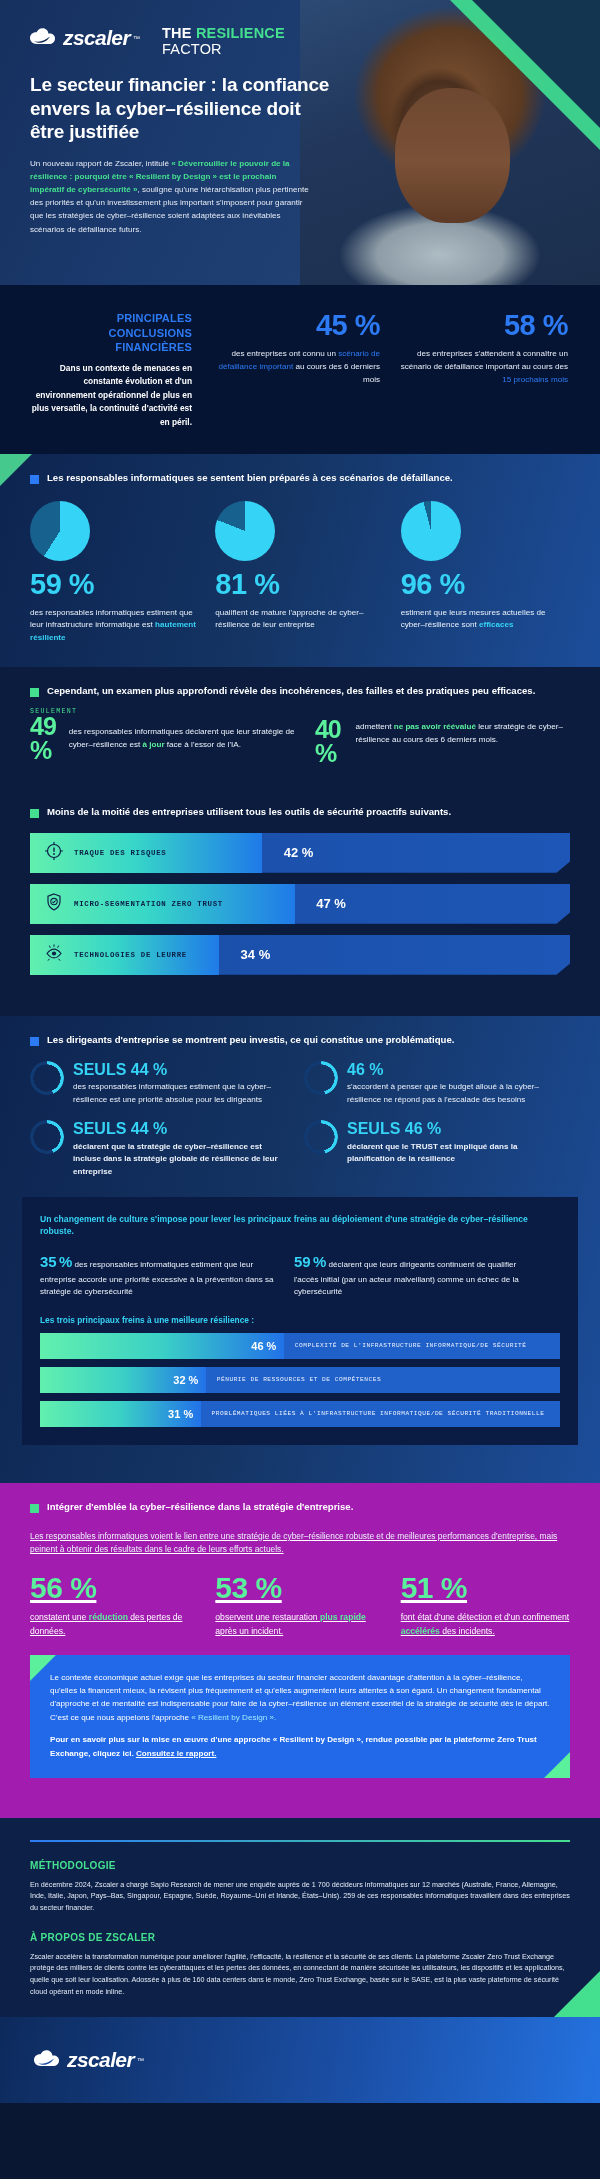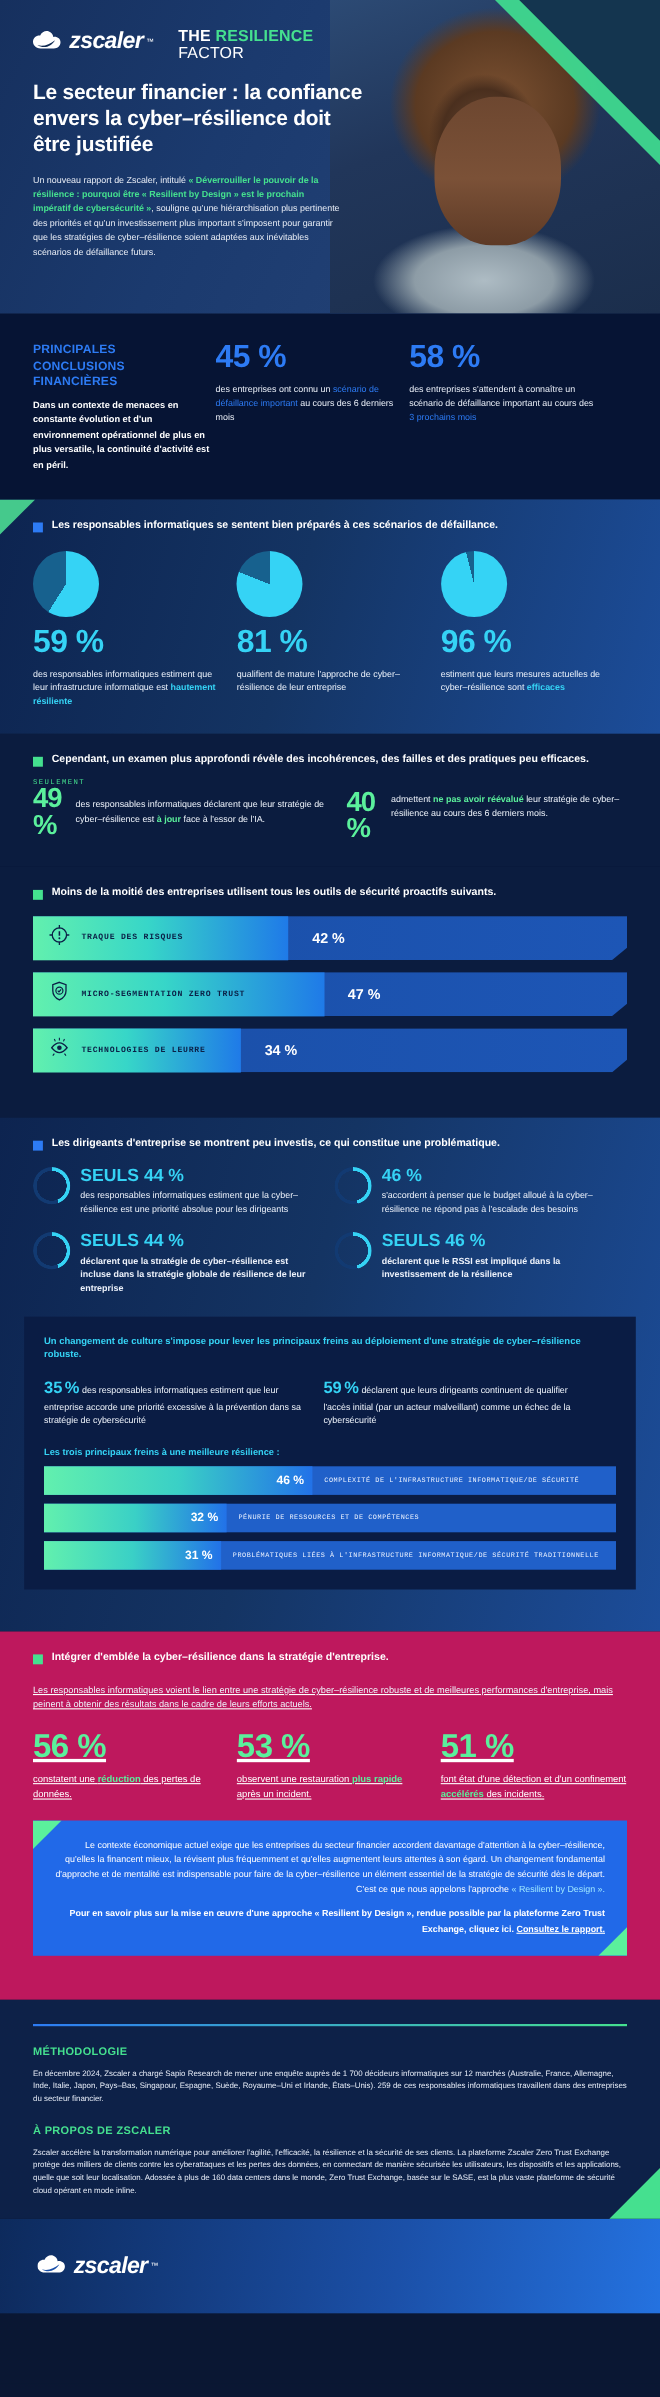--- a/index.html
+++ b/index.html
@@ -36,21 +36,21 @@
   .zs-tm { font-size:7px; vertical-align:super; color:#fff; }
   .rf { line-height:1.08; }
   .rf-l1 { font-size:14.5px; font-weight:bold; letter-spacing:.2px; }
   .rf-l2 { font-size:14.5px; font-weight:normal; letter-spacing:.2px; }
   .grn { color:#45e08f; }
   .hero-title { margin-top:16px; font-size:19px; font-weight:bold; line-height:1.24; letter-spacing:-.2px; width:300px;}
   .hero-body { margin-top:13px; font-size:8.1px; line-height:1.62; width:282px; color:#e7ecf5; }
   .hero-body b { color:#45e08f; }
 
   
-  .keys { background:#061434; padding:26px 30px 24px; display:flex; gap:4px; }
+  .keys { background:#061434; padding:26px 30px 24px; display:flex; gap:16px;text-align:right; }
   .keys-col1 { width:162px; }
   .keys-h { color:#2d7bf4; font-size:11px; font-weight:bold; line-height:1.32; letter-spacing:.2px; }
   .keys-p { margin-top:7px; font-size:8.4px; font-weight:bold; line-height:1.62; color:#fff; }
   .keys-col { width:172px; }
   .bignum-blue { font-size:29px; font-weight:bold; color:#2d7bf4; letter-spacing:-.5px; line-height:1; }
   .keys-txt { margin-top:8px; font-size:8.1px; line-height:1.6; color:#e9eef7; }
   .keys-txt .hl { color:#2d7bf4; }
 
   
   .band { position:relative; background:linear-gradient(105deg,#0d2450 0%,#143463 45%,#1c4d9a 100%); overflow:hidden; }
@@ -112,21 +112,21 @@
 
   
   .integ { padding:16px 30px 0;text-decoration:underline; }
   .integ-p { font-size:8.4px; line-height:1.62; color:#eef3fb; }
   .three { display:flex; gap:16px; margin-top:16px;}
   .three .c { width:172px;}
   .three .n { font-size:30px; font-weight:bold; color:#5bf09c; letter-spacing:-.5px; line-height:1;}
   .three .t { margin-top:8px; font-size:8.6px; line-height:1.6; color:#fff;}
   .three .t b { color:#5bf09c;}
 
-  .cta { position:relative; margin:16px 30px 0; background:#2169e8; padding:16px 20px 18px; overflow:hidden;text-align:right;}
+  .cta { position:relative; margin:16px 30px 0; background:#2169e8; padding:16px 20px 18px; overflow:hidden;}
   .cta .tl { position:absolute; left:0; top:0; width:0;height:0; border-top:26px solid #5bf09c; border-right:26px solid transparent;}
   .cta .br { position:absolute; right:0; bottom:0; width:0;height:0; border-bottom:26px solid #5bf09c; border-left:26px solid transparent;}
   .cta p { position:relative; z-index:2; font-size:8.1px; line-height:1.66; color:#fff;}
   .cta .rbd { color:#9fe8ff; }
   .cta p.second { margin-top:9px; font-weight:bold;}
   .cta a { color:#fff; text-decoration:underline; font-weight:bold;}
 
   
   .meth { padding:22px 30px 20px; background:#0d2148; position:relative;}
   .meth .hr { height:1.5px; background:linear-gradient(90deg,#2d7bf4,#45e08f); margin-bottom:18px;}
@@ -174,21 +174,21 @@
     <div class="keys-col1">
       <div class="keys-h">PRINCIPALES CONCLUSIONS FINANCIÈRES</div>
       <div class="keys-p">Dans un contexte de menaces en constante évolution et d'un environnement opérationnel de plus en plus versatile, la continuité d'activité est en péril.</div>
     </div>
     <div class="keys-col">
       <div class="bignum-blue">45 %</div>
       <div class="keys-txt"><span>des entreprises ont connu un </span><span class="hl">scénario de défaillance important</span><span> au cours des 6 derniers mois</span></div>
     </div>
     <div class="keys-col">
       <div class="bignum-blue">58 %</div>
-      <div class="keys-txt"><span>des entreprises s'attendent à connaître un scénario de défaillance important au cours des </span><span class="hl">3 prochains mois</span><span></span></div>
+      <div class="keys-txt"><span>des entreprises s'attendent à connaître un scénario de défaillance important au cours des </span><span class="hl">15 prochains mois</span><span></span></div>
     </div>
   </div>
 
   <div class="band">
     <div class="corner"></div>
     <div class="sec-title">
       <i class="sq blue"></i>
       <span>Les responsables informatiques se sentent bien préparés à ces scénarios de défaillance.</span>
     </div>
     <div class="pies">
@@ -311,21 +311,21 @@
         <div class="donut" style="background:conic-gradient(#35d3f5 0 44%, #123a72 44% 100%);-webkit-mask:radial-gradient(circle,transparent 56%,#000 57%);mask:radial-gradient(circle,transparent 56%,#000 57%)"></div>
         <div>
           <div class="ld-h"><span>SEULS </span><span>44 %</span></div>
           <div class="ld-p bold">déclarent que la stratégie de cyber–résilience est incluse dans la stratégie globale de résilience de leur entreprise</div>
         </div>
       </div>
       <div class="ld">
         <div class="donut" style="background:conic-gradient(#35d3f5 0 46%, #123a72 46% 100%);-webkit-mask:radial-gradient(circle,transparent 56%,#000 57%);mask:radial-gradient(circle,transparent 56%,#000 57%)"></div>
         <div>
           <div class="ld-h"><span>SEULS </span><span>46 %</span></div>
-          <div class="ld-p bold">déclarent que le RSSI est impliqué dans la investissement de la résilience</div>
+          <div class="ld-p bold">déclarent que le TRUST est impliqué dans la planification de la résilience</div>
         </div>
       </div>
     </div>
 
     <div class="culture">
       <div class="culture-h">Un changement de culture s'impose pour lever les principaux freins au déploiement d'une stratégie de cyber–résilience robuste.</div>
       <div class="cu-row">
         <div class="cu"><span class="n">35</span> <span class="n">%</span> <span>des responsables informatiques estiment que leur entreprise accorde une priorité excessive à la prévention dans sa stratégie de cybersécurité</span></div>
         <div class="cu"><span class="n">59</span> <span class="n">%</span> <span>déclarent que leurs dirigeants continuent de qualifier l'accès initial (par un acteur malveillant) comme un échec de la cybersécurité</span></div>
       </div>
@@ -345,21 +345,21 @@
       </div>
       <div class="frein">
         <div class="frein-fill" style="width:31%">
             <span>31 %</span>
           </div>
         <div class="frein-lbl" style="margin-left:33%">PROBLÉMATIQUES LIÉES À L'INFRASTRUCTURE INFORMATIQUE/DE SÉCURITÉ TRADITIONNELLE</div>
       </div>
     </div>
   </div>
 
-  <div class="dark2" style="background:#be185d">
+  <div class="dark2" style="background:#a21caf">
     <div class="sec-title">
       <i class="sq green"></i>
       <span>Intégrer d'emblée la cyber–résilience dans la stratégie d'entreprise.</span>
     </div>
     <div class="integ">
       <div class="integ-p">Les responsables informatiques voient le lien entre une stratégie de cyber–résilience robuste et de meilleures performances d'entreprise, mais peinent à obtenir des résultats dans le cadre de leurs efforts actuels.</div>
       <div class="three">
         <div class="c">
           <div class="n">56 %</div>
           <div class="t"><span>constatent une </span><b>réduction</b><span> des pertes de données.</span></div>

